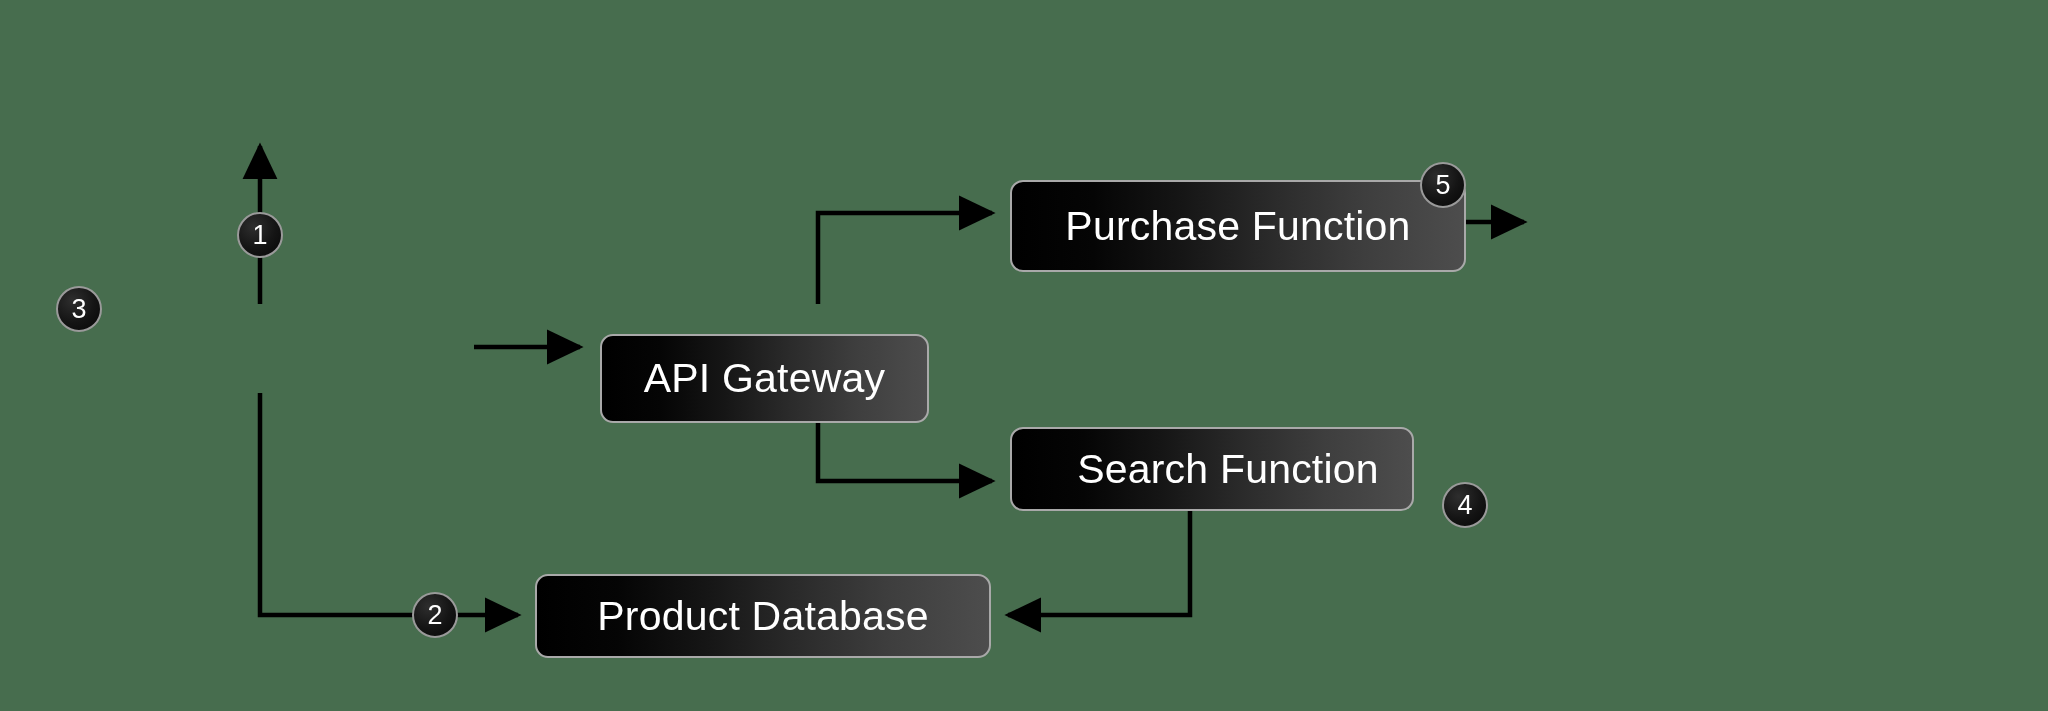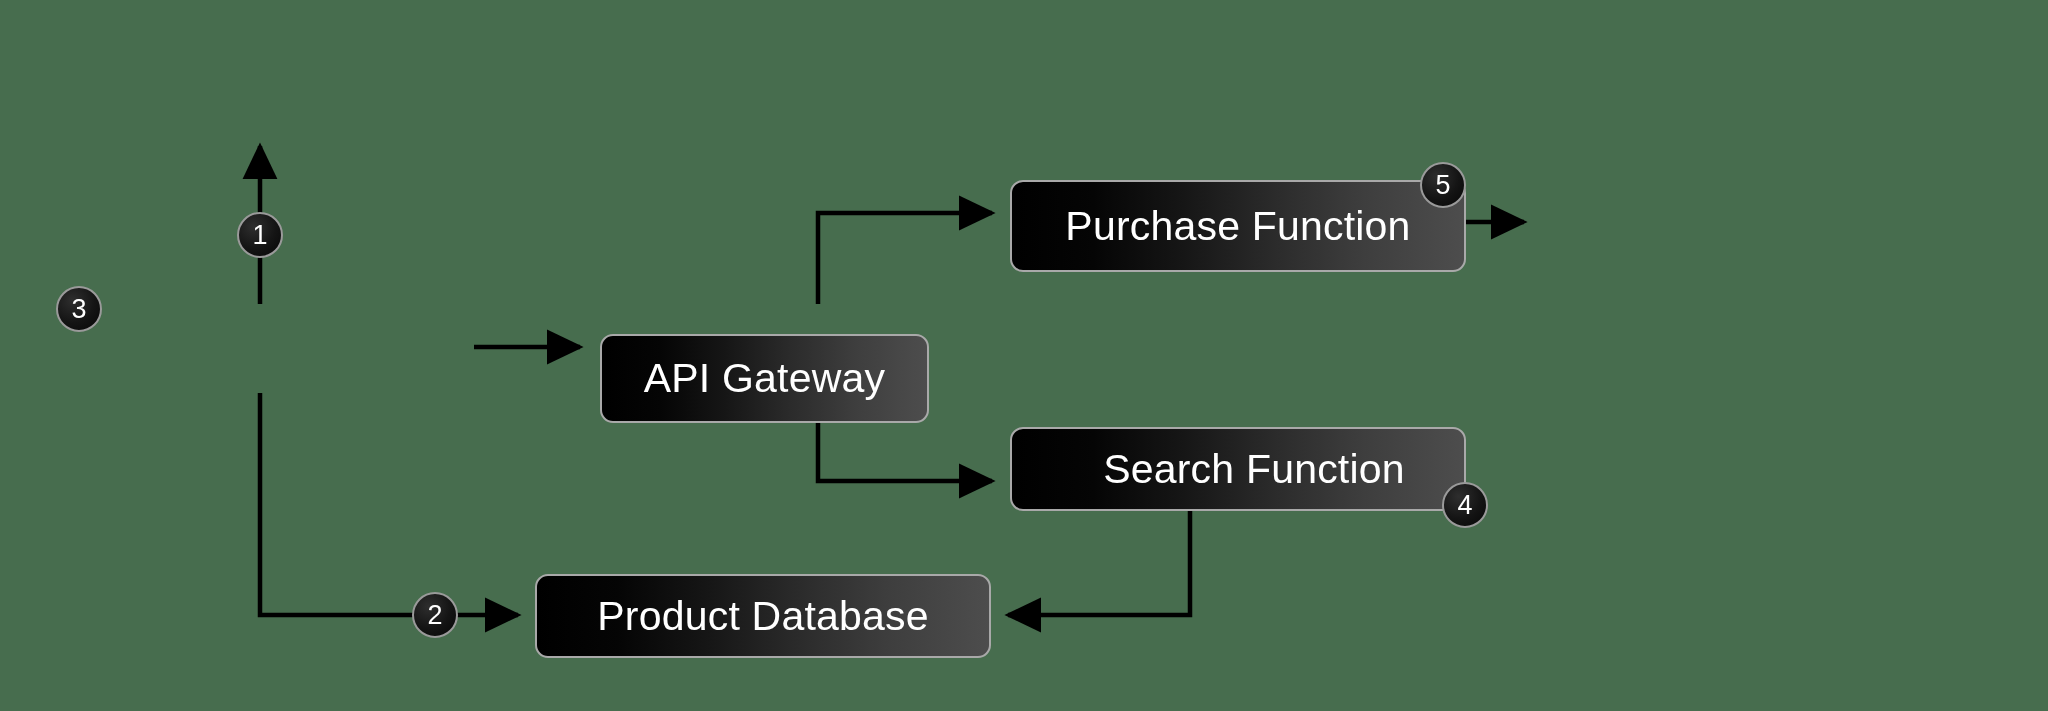--- a/index.html
+++ b/index.html
@@ -90,21 +90,21 @@
 
   <div class="node" style="left:600px; top:303px; width:329px; height:89px;margin-top:31px;">
     <span class="node-label">API Gateway</span>
   </div>
 
   <div class="node" style="left:1010px; top:180px; width:456px; height:92px;">
     <span class="node-label">Purchase Function</span>
   </div>
 
 
-  <div class="node" style="left:1010px; top:427px; width:456px; height:84px;padding-left:32px;">
+  <div class="node" style="left:1010px; top:427px; width:404px; height:84px;padding-left:32px;">
     <span class="node-label">Search Function</span>
   </div>
 
   <div class="node" style="left:535px; top:574px; width:456px; height:84px;">
     <span class="node-label">Product Database</span>
   </div>
 
   <div class="badge" style="left:237px; top:212px;">
     <span>1</span>
   </div>

